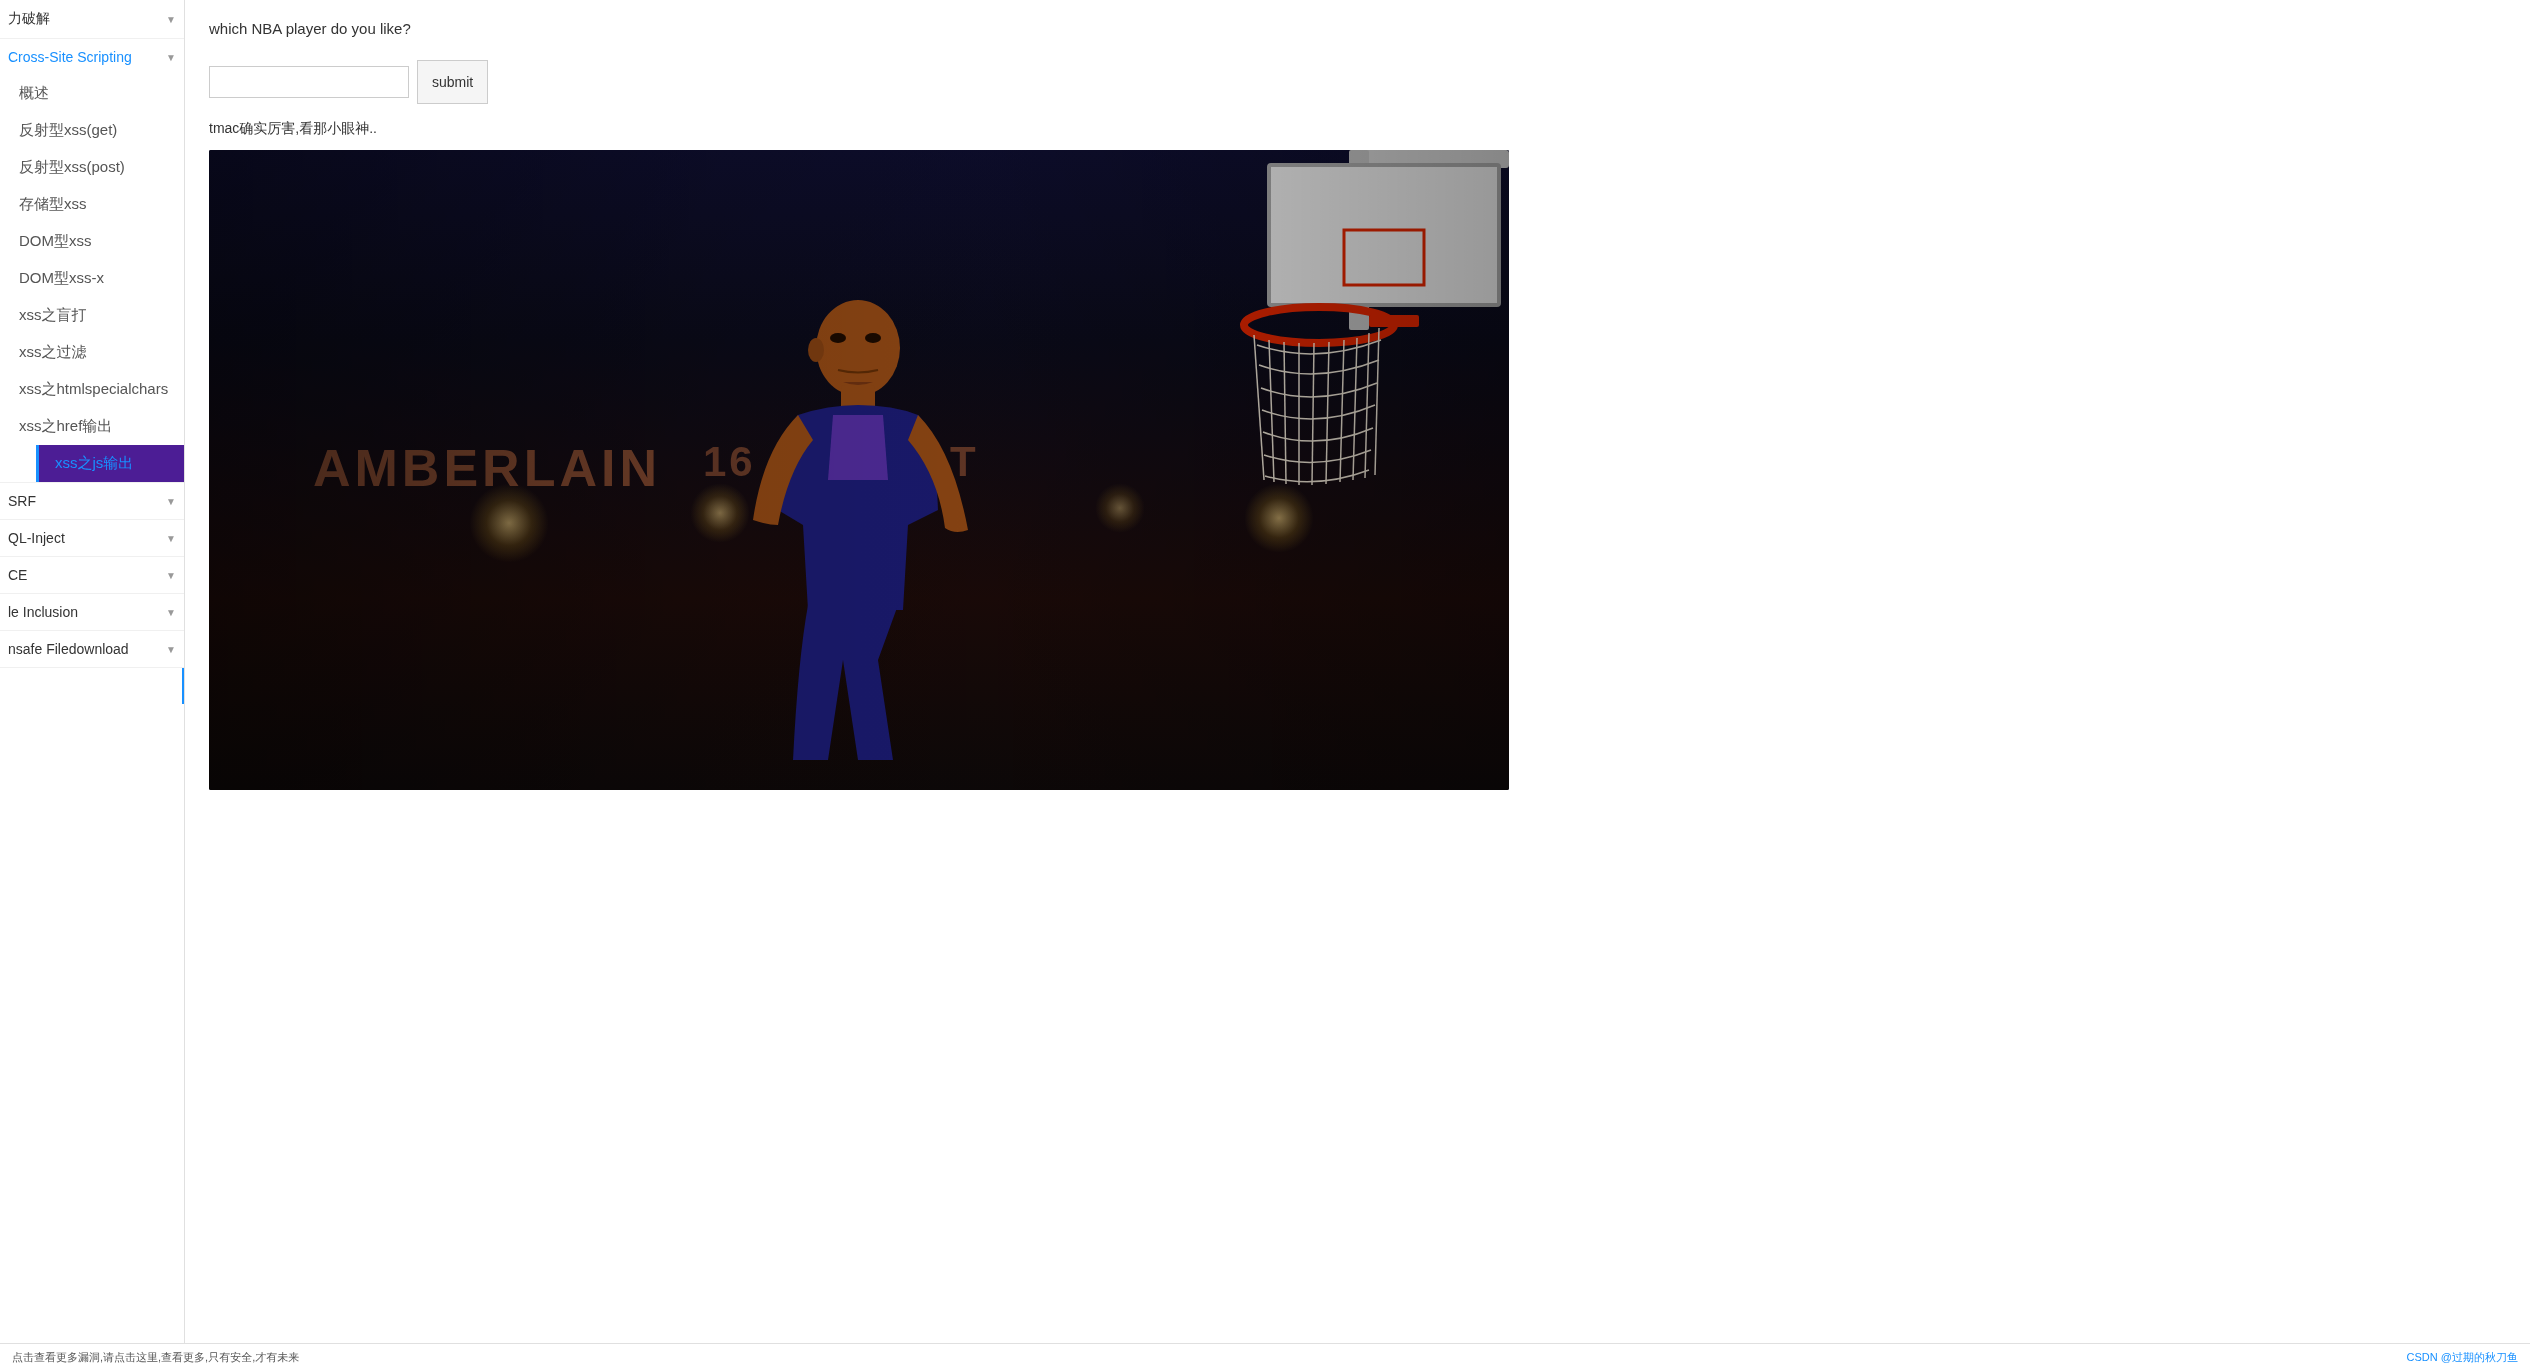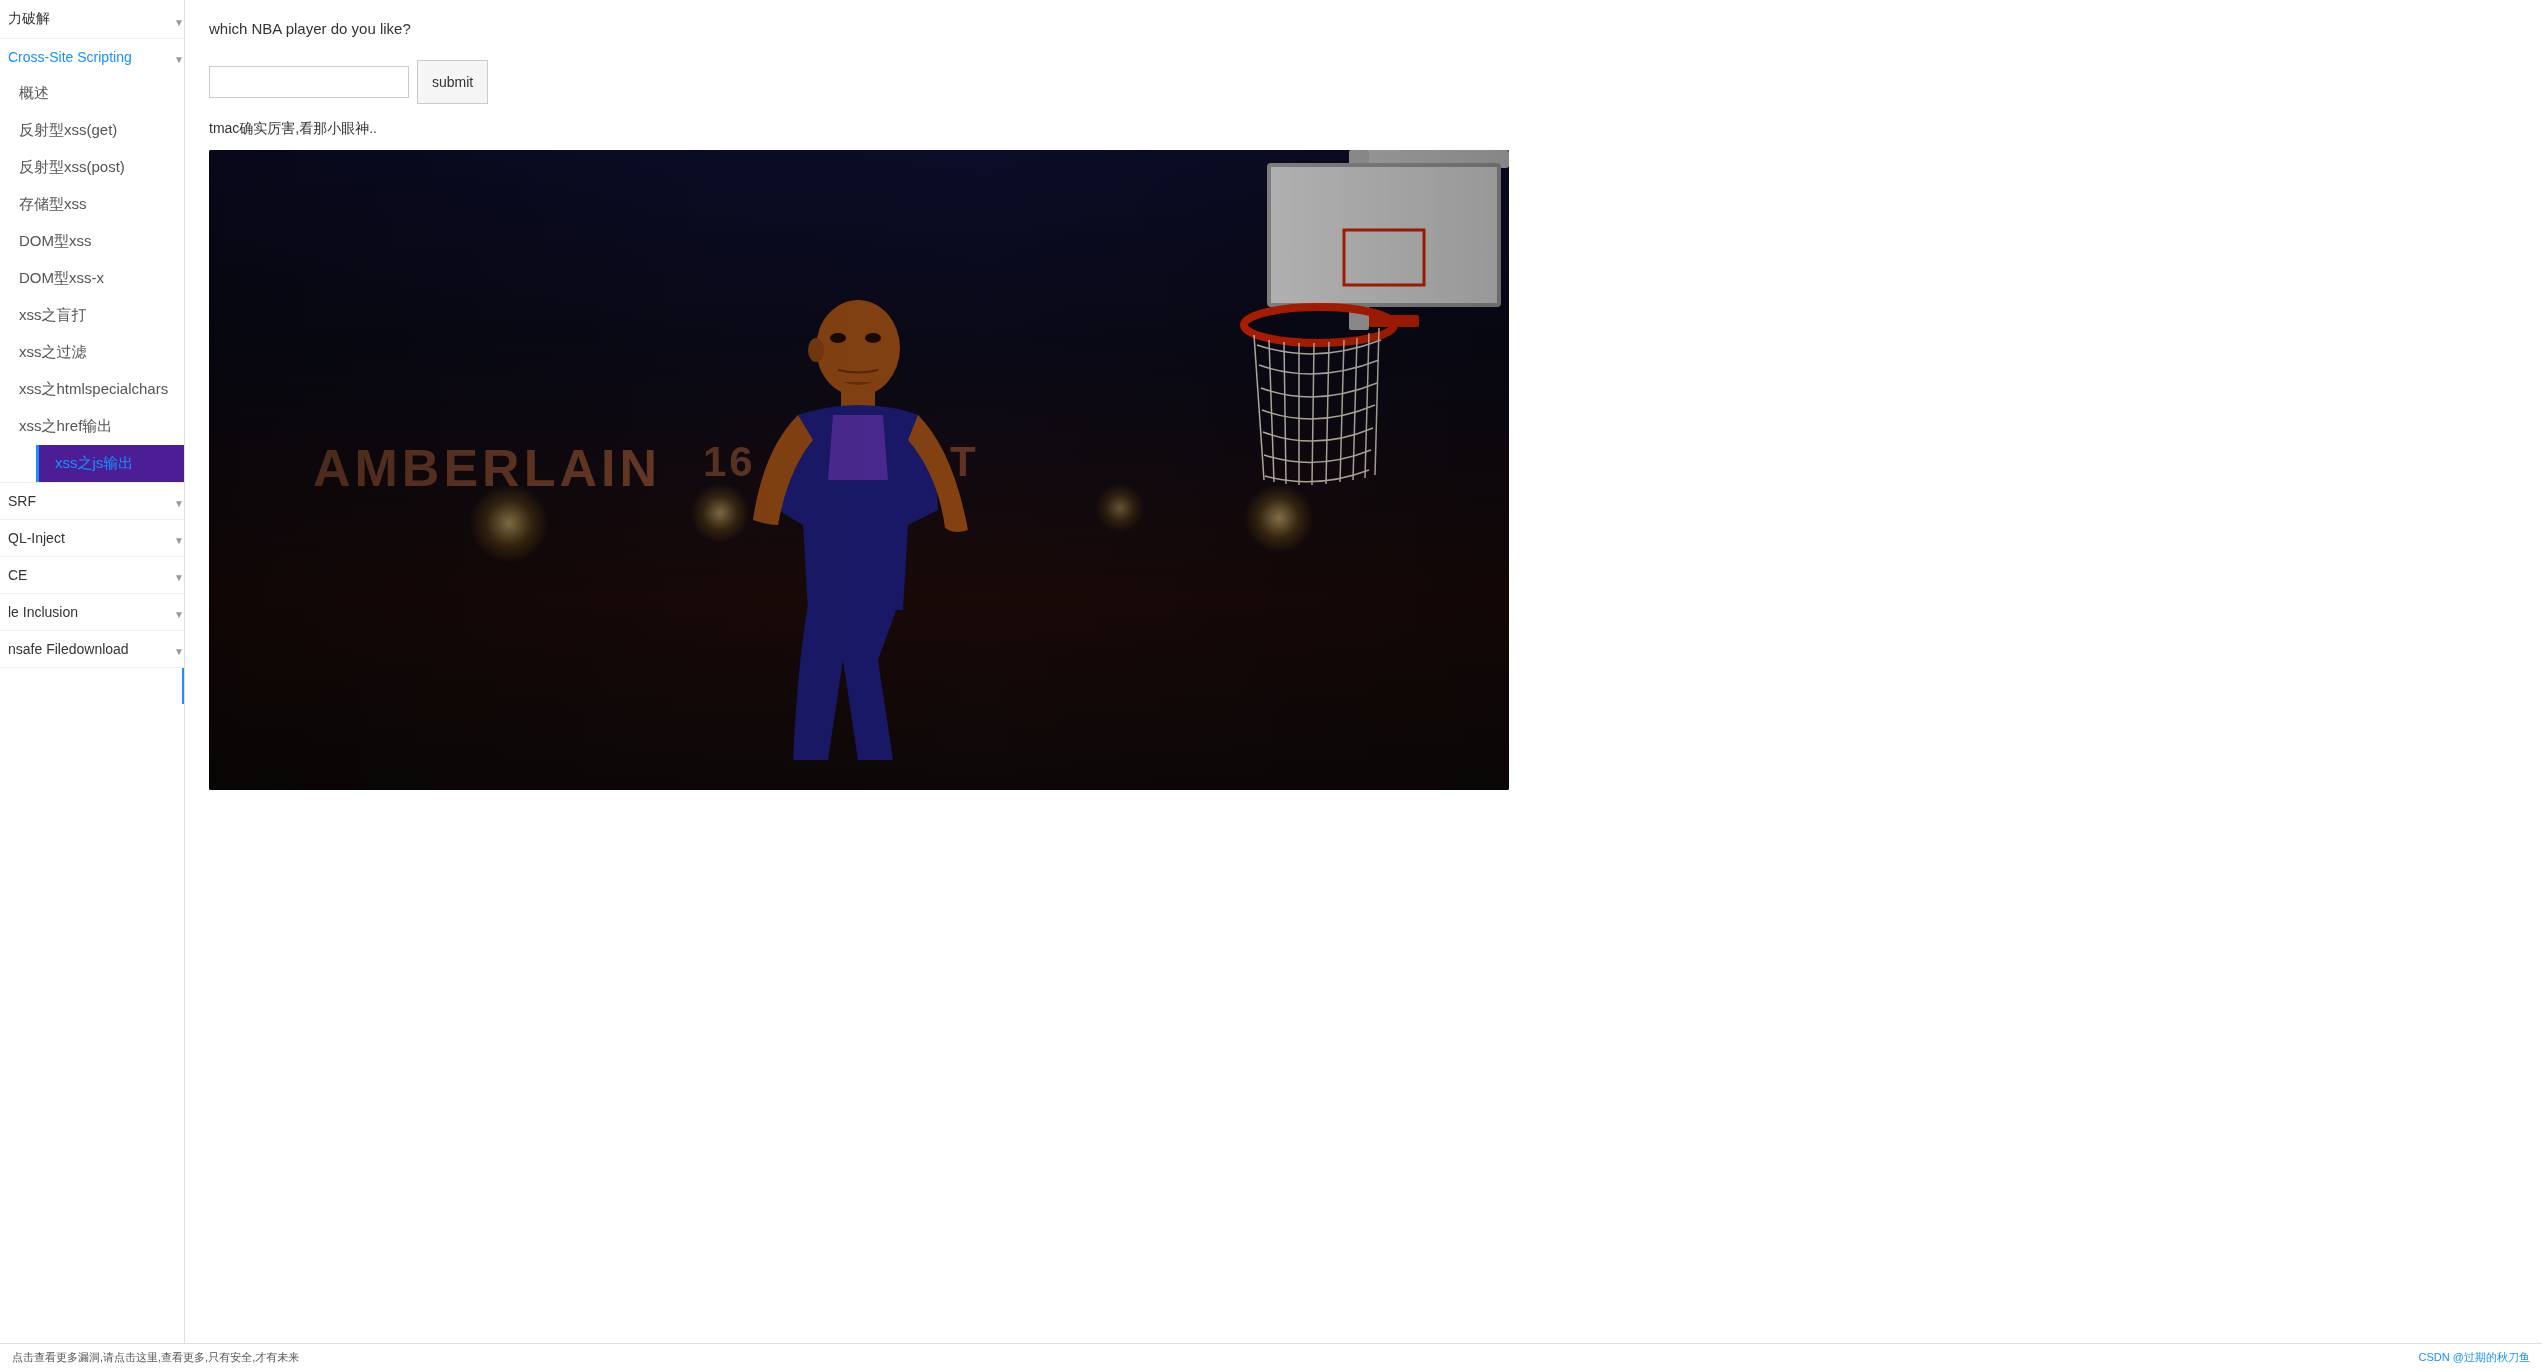--- a/index.html
+++ b/index.html
@@ -14,28 +14,27 @@
       overflow-y: auto;
       position: relative;
     }
 
     .sidebar-section {
       border-bottom: 1px solid #f0f0f0;
     }
 
     .sidebar-item {
       display: flex;
-      align-items: flex-end;
+      align-items: center;
       justify-content: space-between;
-      padding: 10px 0;
+      padding: 10px 8px;
       cursor: pointer;
       font-size: 14px;
       color: #333;
       border-left: 3px solid transparent;
-      margin-left: 8px;
     }
 
     .sidebar-item.section-header {
       font-weight: 500;
       color: #333;
       border-left: none;
     }
 
     .sidebar-item.section-header.expanded {
       color: #1890ff;
@@ -176,21 +175,21 @@
       position: absolute;
       border-radius: 50%;
       background: radial-gradient(circle, #ffdd88 0%, rgba(255,200,50,0.3) 40%, transparent 70%);
     }
 
     
     .footer-bar {
       position: fixed;
       bottom: 0;
       left: 0;
-      right: 4px;
+      right: 16px;
       height: 28px;
       background: #fff;
       border-top: 1px solid #e0e0e0;
       display: flex;
       align-items: center;
       justify-content: space-between;
       padding: 0 12px;
       font-size: 11px;
       color: #666;
       z-index: 100;

